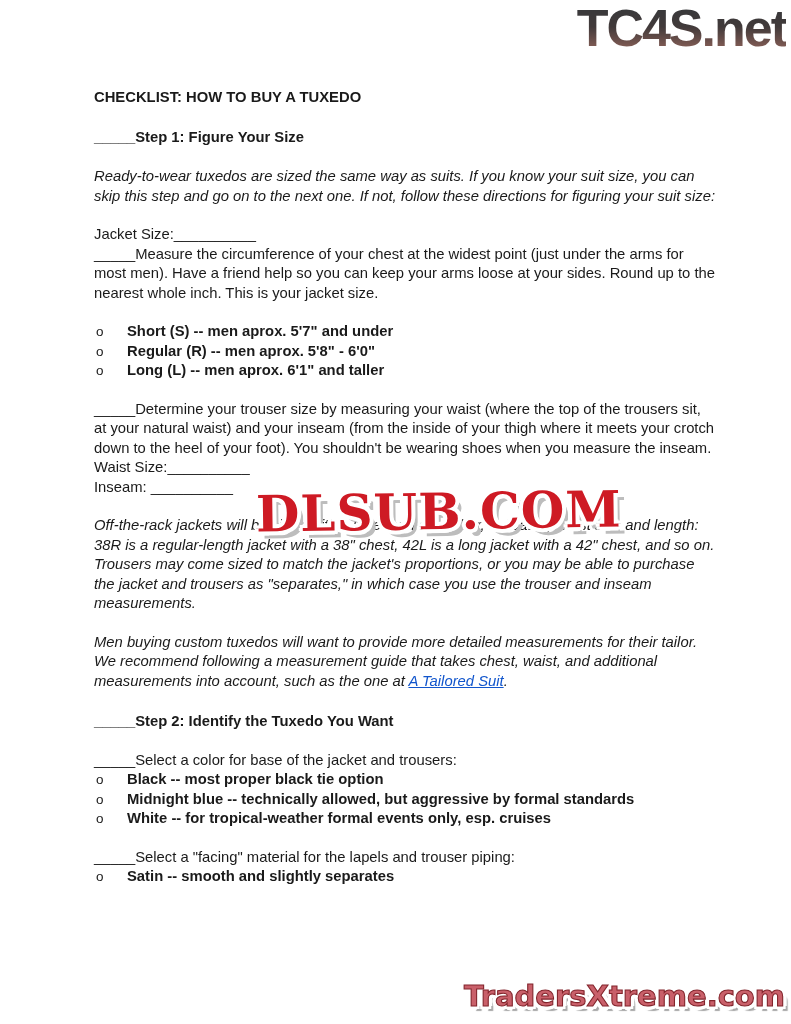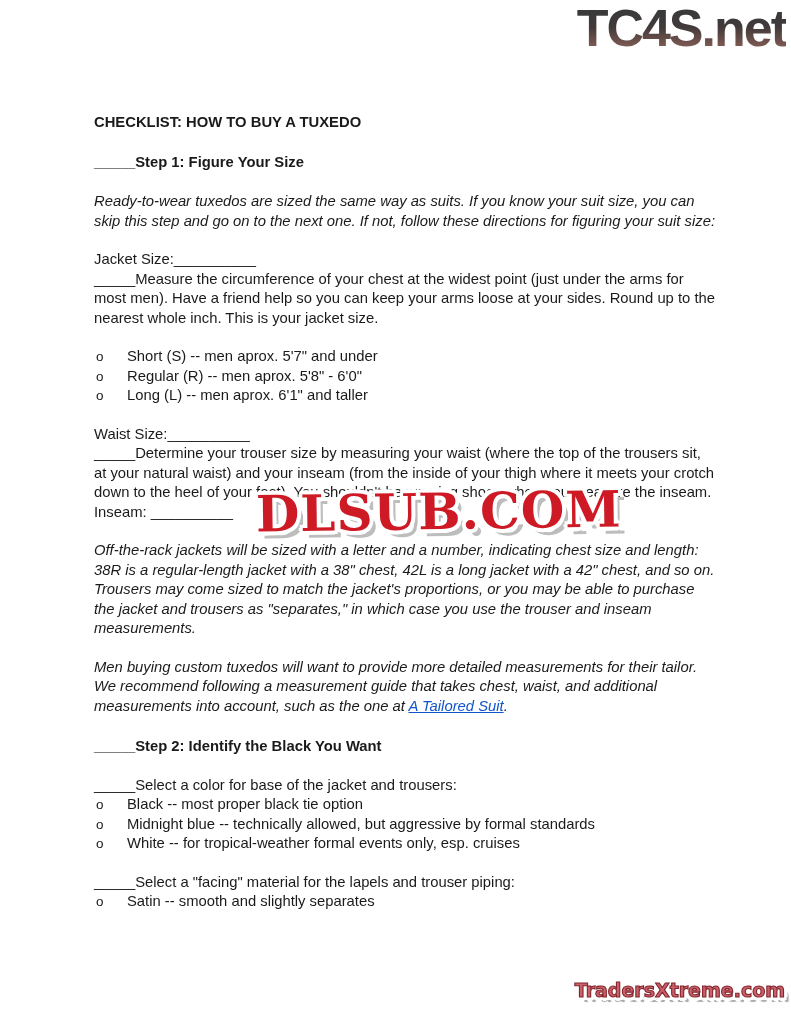--- a/index.html
+++ b/index.html
@@ -11,31 +11,30 @@
     font-family:"Liberation Sans", sans-serif;
     color:#1a1a1a;
   }
   
   .content{
     position:absolute;
     left:94px;top:88px;
     width:622px;
     font-size:14.8px;
     line-height:19.4px;
-    margin-top:25px;
   }
   .block{margin:19.4px 0 0 0;}
   .block.first{margin-top:0;}
   .block.heading{margin-top:21px;font-weight:bold;}
   .subline{margin:0;}
   .bold{font-weight:bold;}
   .it{font-style:italic;}
   .bullet-row{display:flex;margin:0;}
   .bullet-marker{width:33px;flex:0 0 33px;padding-left:2px;box-sizing:border-box;font-size:13.5px;}
-  .bullet-text{flex:1;}
+  .bullet-text{flex:1;font-weight:bold;}
   .link{color:#1155cc;text-decoration:underline;cursor:pointer;}
   
   .wm-tc4s{
     position:absolute;top:-2px;right:5px;
     font-family:"Liberation Sans", sans-serif;
     font-weight:bold;font-size:52px;letter-spacing:-2px;
     background:linear-gradient(180deg,#39393b 18%,#413a3a 48%,#6d514c 72%,#8f625a 90%,#9c6d63 100%);
     -webkit-background-clip:text;background-clip:text;
     color:transparent;
     white-space:nowrap;
@@ -50,21 +49,21 @@
     text-shadow:
       -3px -3px 0 #ffffff, 3px -3px 0 #ffffff,
       -3px  3px 0 #ffffff, 3px  3px 0 #ffffff,
       -4px  0   0 #ffffff, 4px  0   0 #ffffff,
        0   -4px 0 #ffffff, 0    4px 0 #ffffff,
        6px  7px 0 #bdbdbd;
   }
   .wm-traders{
     position:absolute;top:979px;right:6px;
     font-family:"DejaVu Sans", sans-serif;
-    font-weight:bold;font-size:19px;letter-spacing:0;
+    font-weight:bold;font-size:29px;letter-spacing:0;
     color:#c9606a;
     -webkit-text-stroke:1.1px #83252c;
     white-space:nowrap;
     text-shadow:
       -3px -3px 0 #ffffff, 3px -3px 0 #ffffff,
       -3px  3px 0 #ffffff, 3px  3px 0 #ffffff,
       -4px  0   0 #ffffff, 4px  0   0 #ffffff,
        0   -4px 0 #ffffff, 0    4px 0 #ffffff,
        5px  5px 1px #a8a8a8;
   }
@@ -98,30 +97,30 @@
         <span class="bullet-marker">o</span>
         <span class="bullet-text">Regular (R) -- men aprox. 5'8" - 6'0"</span>
       </div>
       <div class="bullet-row">
         <span class="bullet-marker">o</span>
         <span class="bullet-text">Long (L) -- men aprox. 6'1" and taller</span>
       </div>
     </div>
 
     <div class="block">
+      <p class="subline">_____Determine your trouser size by measuring your waist (where the top of the trousers sit, at your natural waist) and your inseam (from the inside of your thigh where it meets your crotch down to the heel of your foot). You shouldn't be wearing shoes when you measure the inseam.</p>
       <p class="subline">Waist Size:__________</p>
-      <p class="subline">_____Determine your trouser size by measuring your waist (where the top of the trousers sit, at your natural waist) and your inseam (from the inside of your thigh where it meets your crotch down to the heel of your foot). You shouldn't be wearing shoes when you measure the inseam.</p>
       <p class="subline">Inseam: __________</p>
     </div>
 
     <p class="block it">Off-the-rack jackets will be sized with a letter and a number, indicating chest size and length: 38R is a regular-length jacket with a 38" chest, 42L is a long jacket with a 42" chest, and so on. Trousers may come sized to match the jacket's proportions, or you may be able to purchase the jacket and trousers as "separates," in which case you use the trouser and inseam measurements.</p>
 
     <p class="block it"><span>Men buying custom tuxedos will want to provide more detailed measurements for their tailor. We recommend following a measurement guide that takes chest, waist, and additional measurements into account, such as the one at </span><a class="link">A Tailored Suit</a><span>.</span></p>
 
-    <p class="block heading">_____Step 2: Identify the Black You Want</p>
+    <p class="block heading">_____Step 2: Identify the Tuxedo You Want</p>
 
     <div class="block">
       <p class="subline">_____Select a color for base of the jacket and trousers:</p>
       <div class="bullet-row">
         <span class="bullet-marker">o</span>
         <span class="bullet-text">Black -- most proper black tie option</span>
       </div>
       <div class="bullet-row">
         <span class="bullet-marker">o</span>
         <span class="bullet-text">Midnight blue -- technically allowed, but aggressive by formal standards</span>

